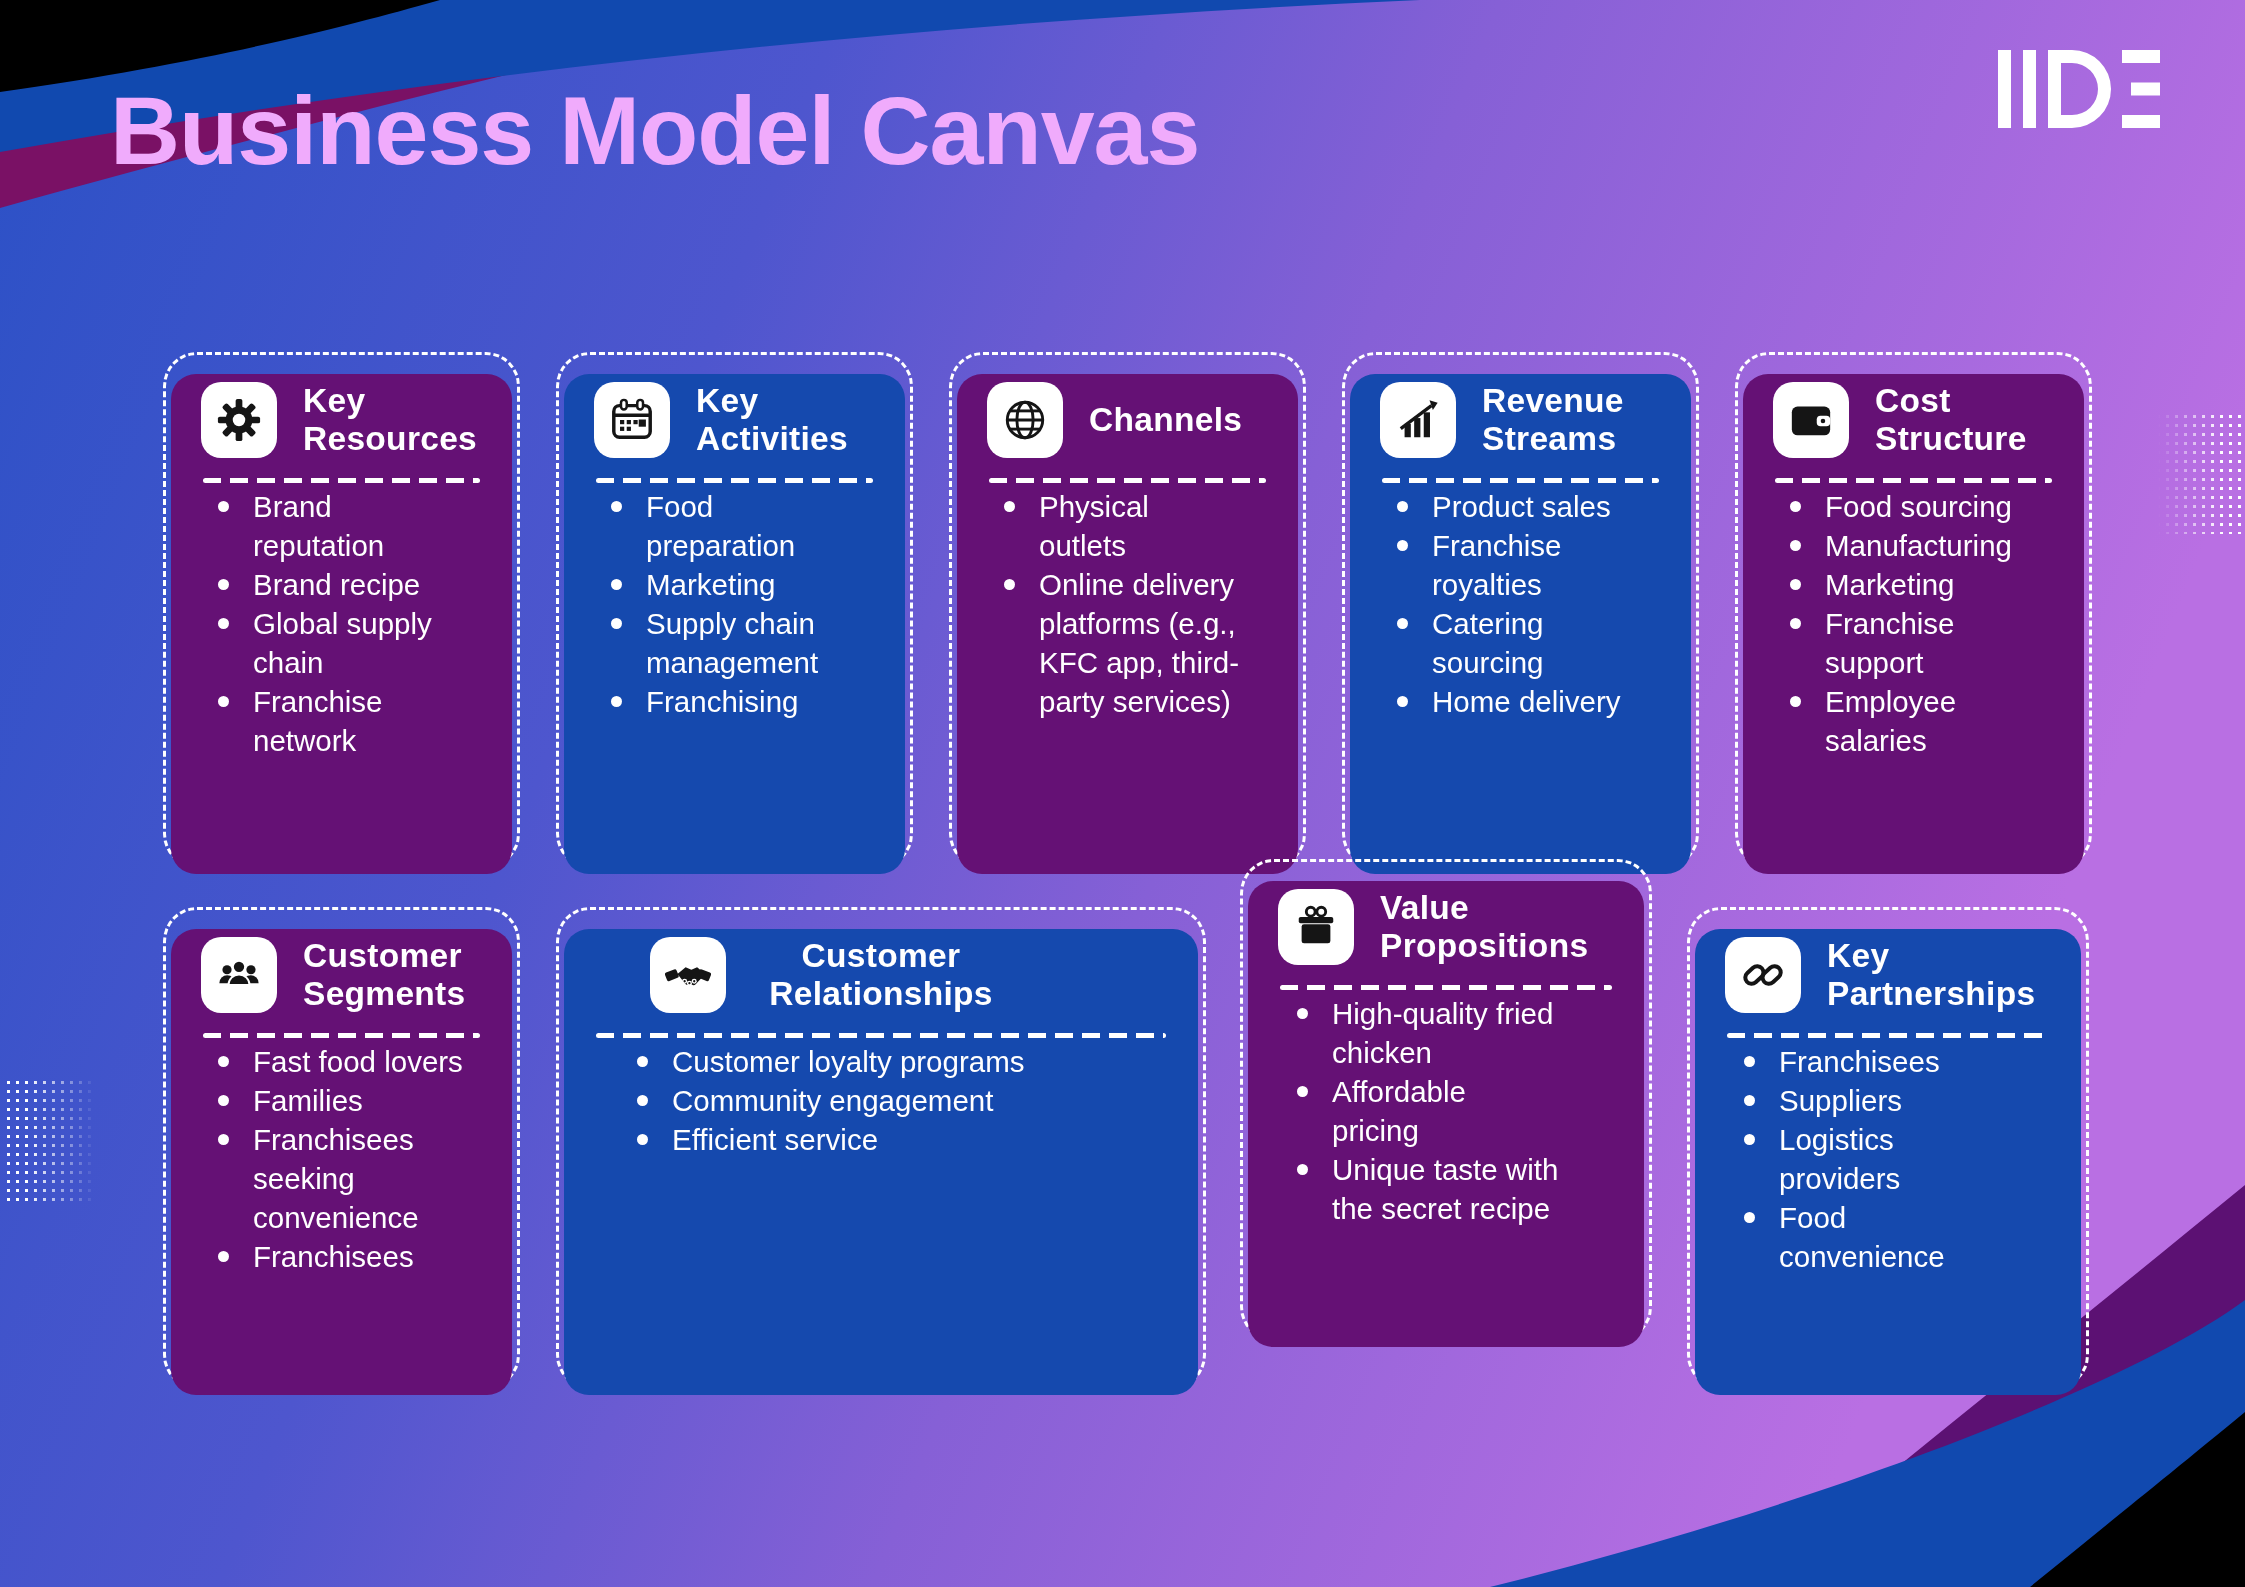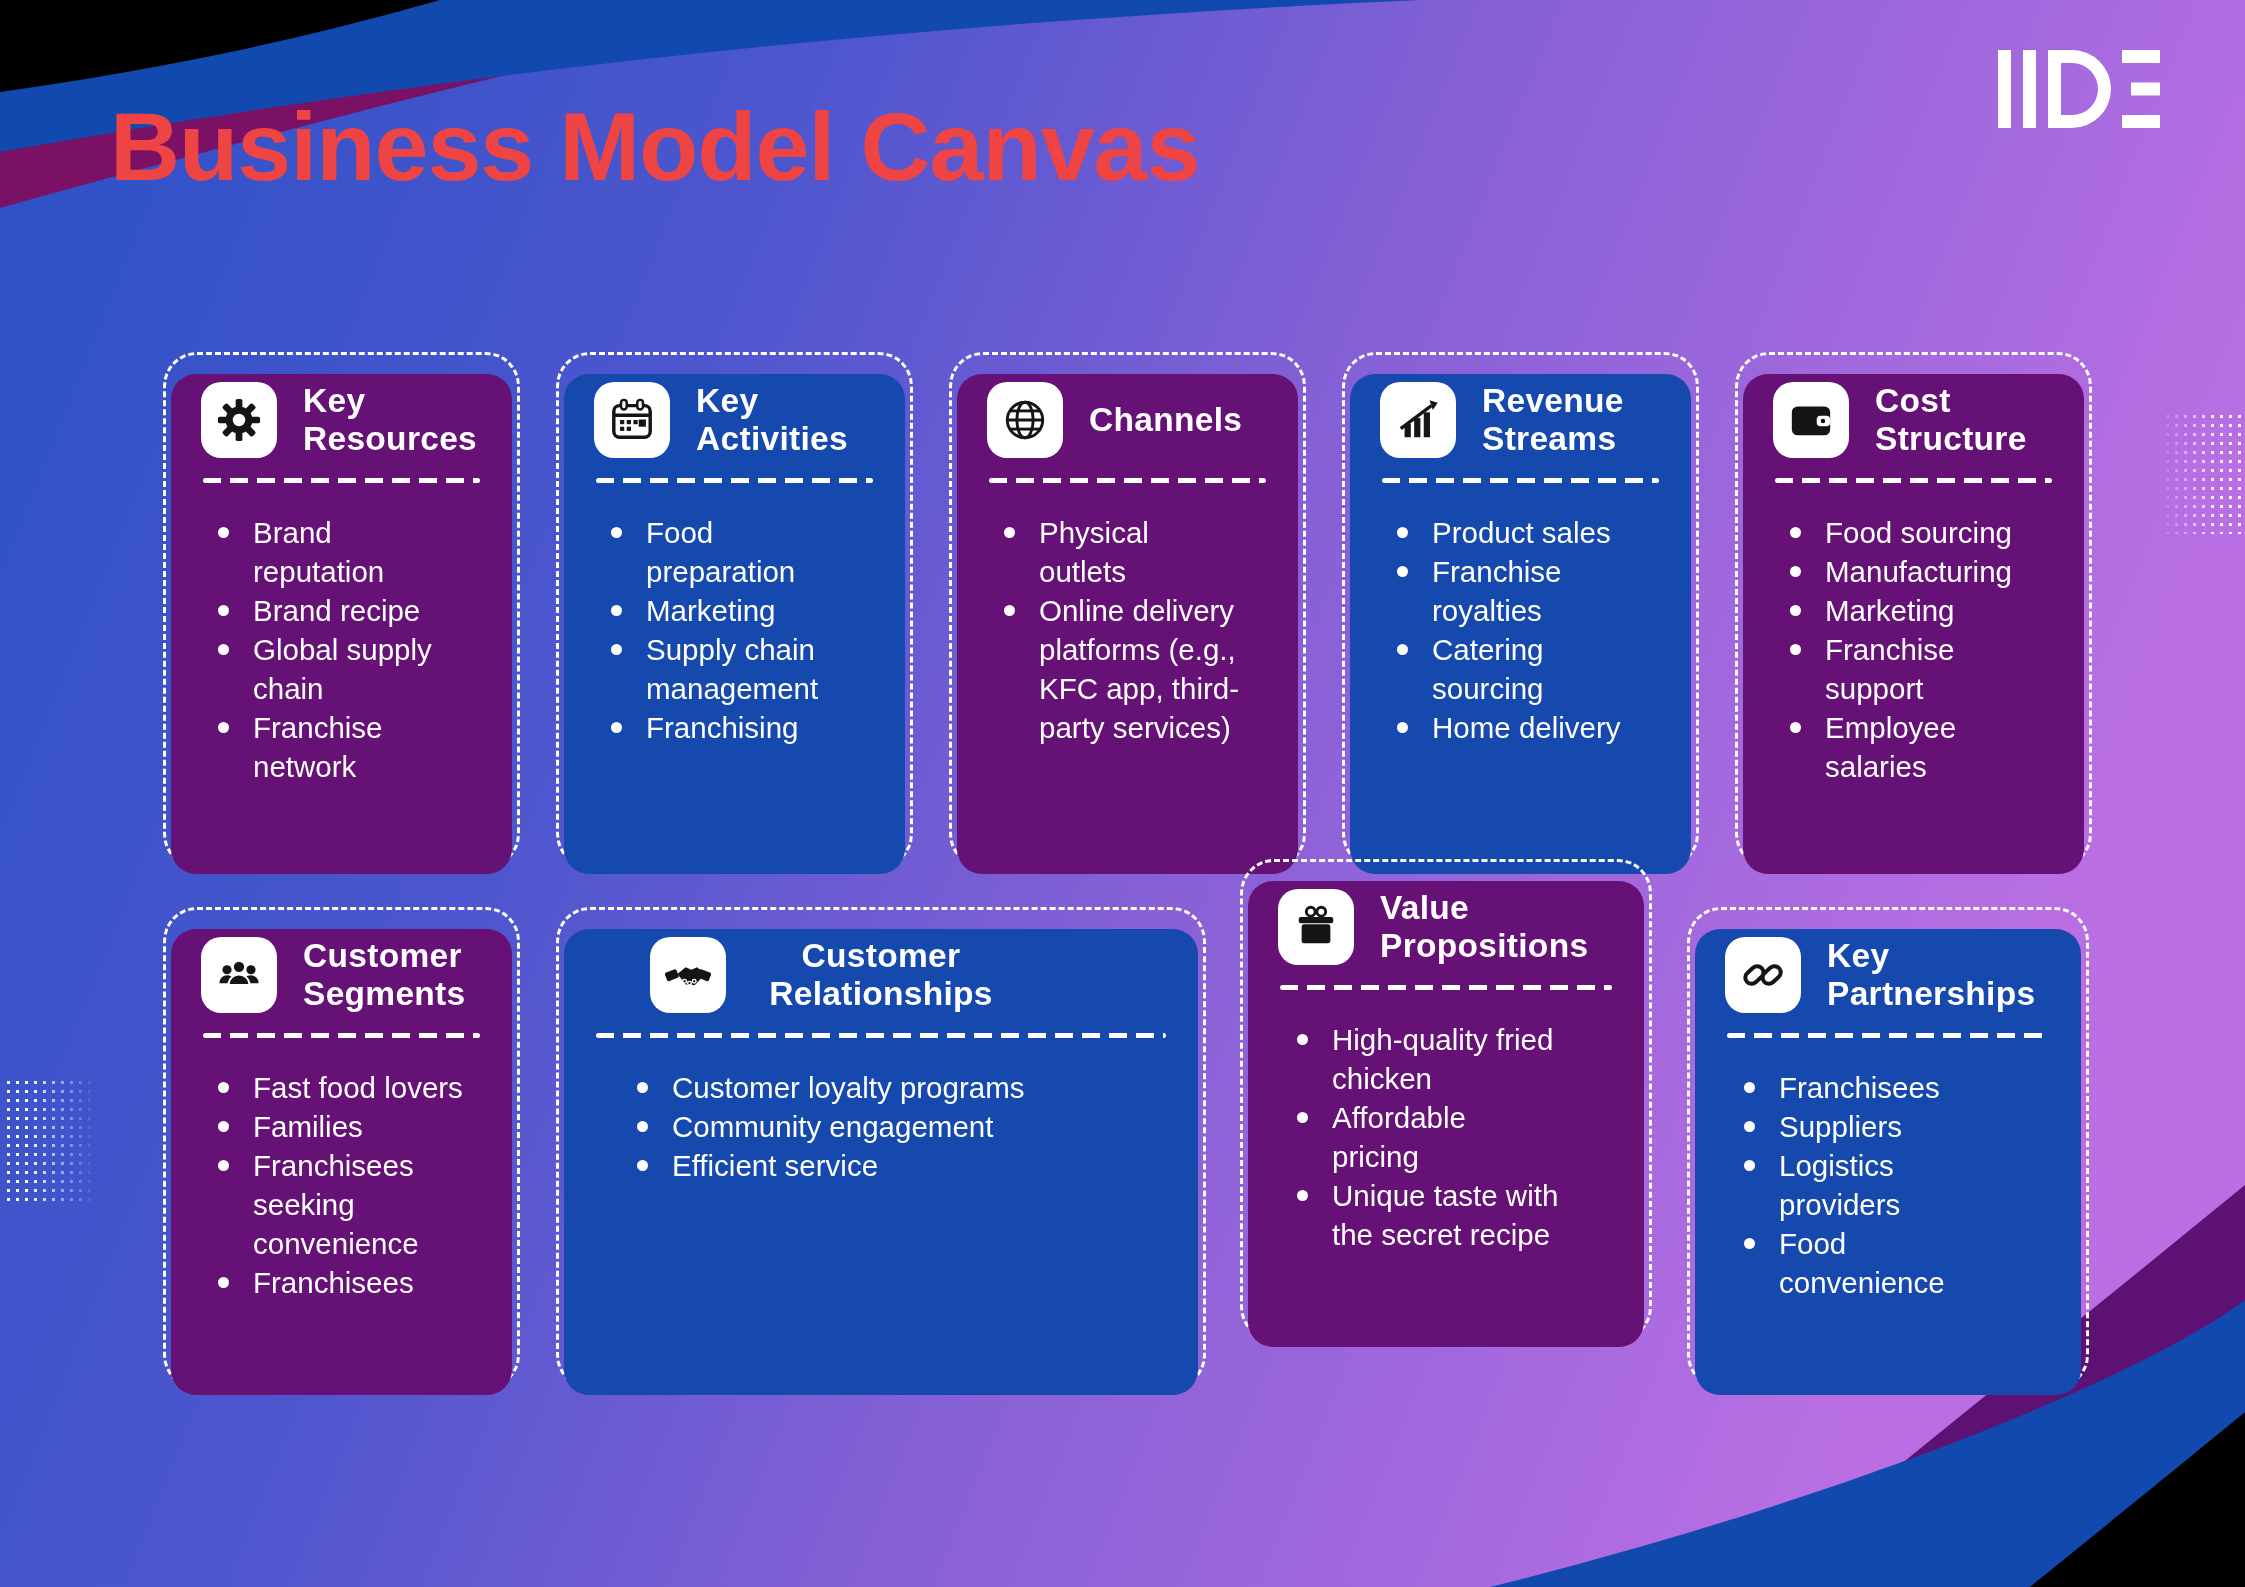--- a/index.html
+++ b/index.html
@@ -18,22 +18,22 @@
     left:4px;top:1078px;width:96px;height:126px;
     -webkit-mask-image:linear-gradient(to right,#000 25%,transparent 96%);
     mask-image:linear-gradient(to right,#000 25%,transparent 96%);
   }
   .halftone--right{
     left:2154px;top:412px;width:91px;height:122px;
     -webkit-mask-image:linear-gradient(to left,#000 25%,transparent 96%);
     mask-image:linear-gradient(to left,#000 25%,transparent 96%);
   }
   .page-title{
-    position:absolute;left:110px;top:96px;z-index:2;margin:0;
-    color:#ef4444;font-size:97px;font-weight:bold;letter-spacing:-1px;line-height:1.05;
+    position:absolute;left:110px;top:80px;z-index:2;margin:0;
+    color:#f0abfc;font-size:97px;font-weight:bold;letter-spacing:-1px;line-height:1.05;
     white-space:nowrap;
   }
   .logo{position:absolute;left:1998px;top:50px;z-index:2;}
 
   .card{
     position:absolute;z-index:2;box-sizing:border-box;
     border:3.5px dashed #fff;border-radius:34px;padding:5px;
   }
   .card-inner{
     width:100%;height:100%;box-sizing:border-box;border-radius:25px;color:#fff;
@@ -51,21 +51,21 @@
   }
   .card-title{
     margin:0;font-size:33.5px;font-weight:bold;line-height:1.14;letter-spacing:.3px;
   }
   .card-title .tl{display:block;white-space:nowrap;}
   .card-sep{
     height:4.5px;margin:12px 32px 0 32px;border-radius:3px;
     background:repeating-linear-gradient(90deg,#fff 0 18px,rgba(255,255,255,0) 18px 27px);
   }
   .card-list{
-    list-style:none;margin:30px 0 0 0;padding:0 24px 0 42px;
+    list-style:none;margin:4px 0 0 0;padding:0 24px 0 42px;
   }
   .card-list li{
     position:relative;padding-left:40px;
     font-size:29.5px;line-height:39px;
   }
   .card-list li::before{
     content:"";position:absolute;left:5px;top:14px;
     width:11px;height:11px;border-radius:50%;background:#fff;
   }
   .card-list .line{display:block;white-space:nowrap;}

